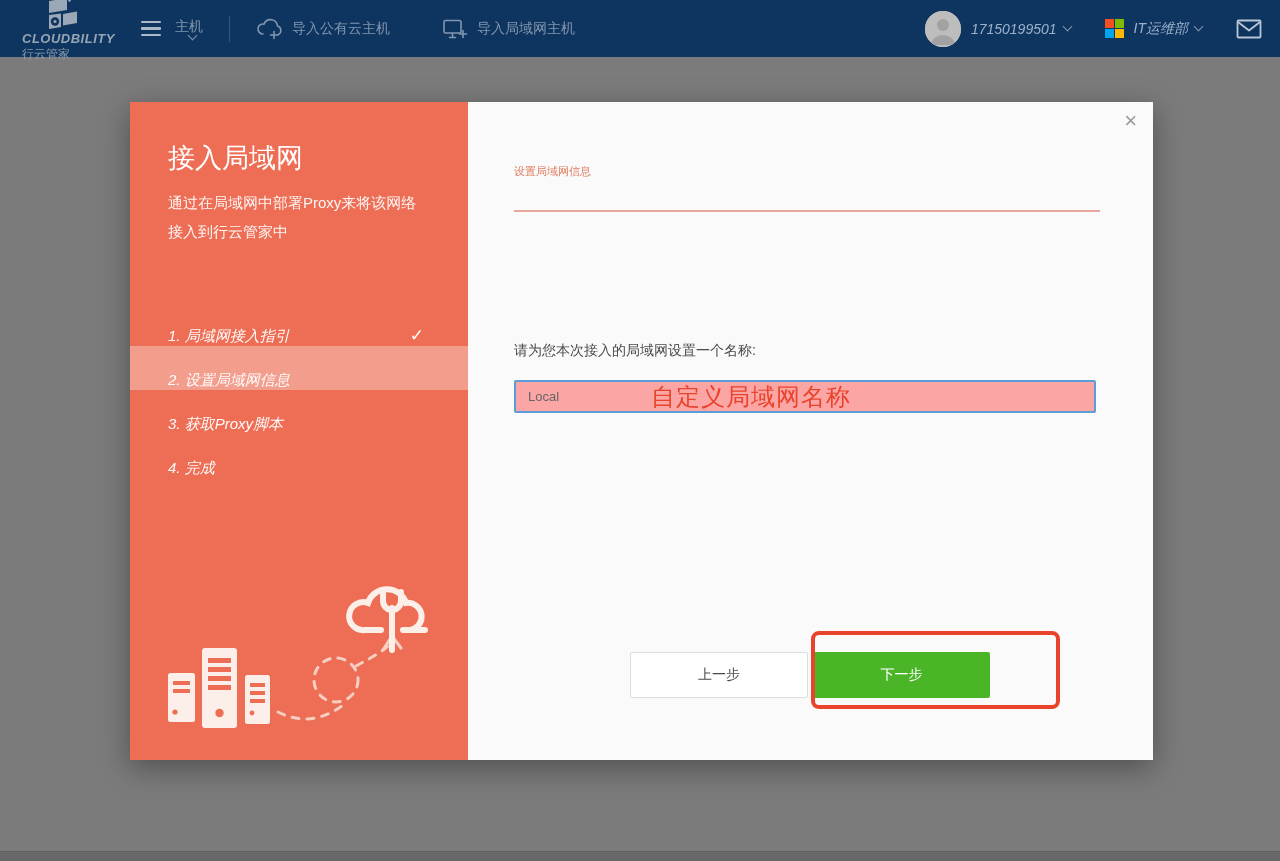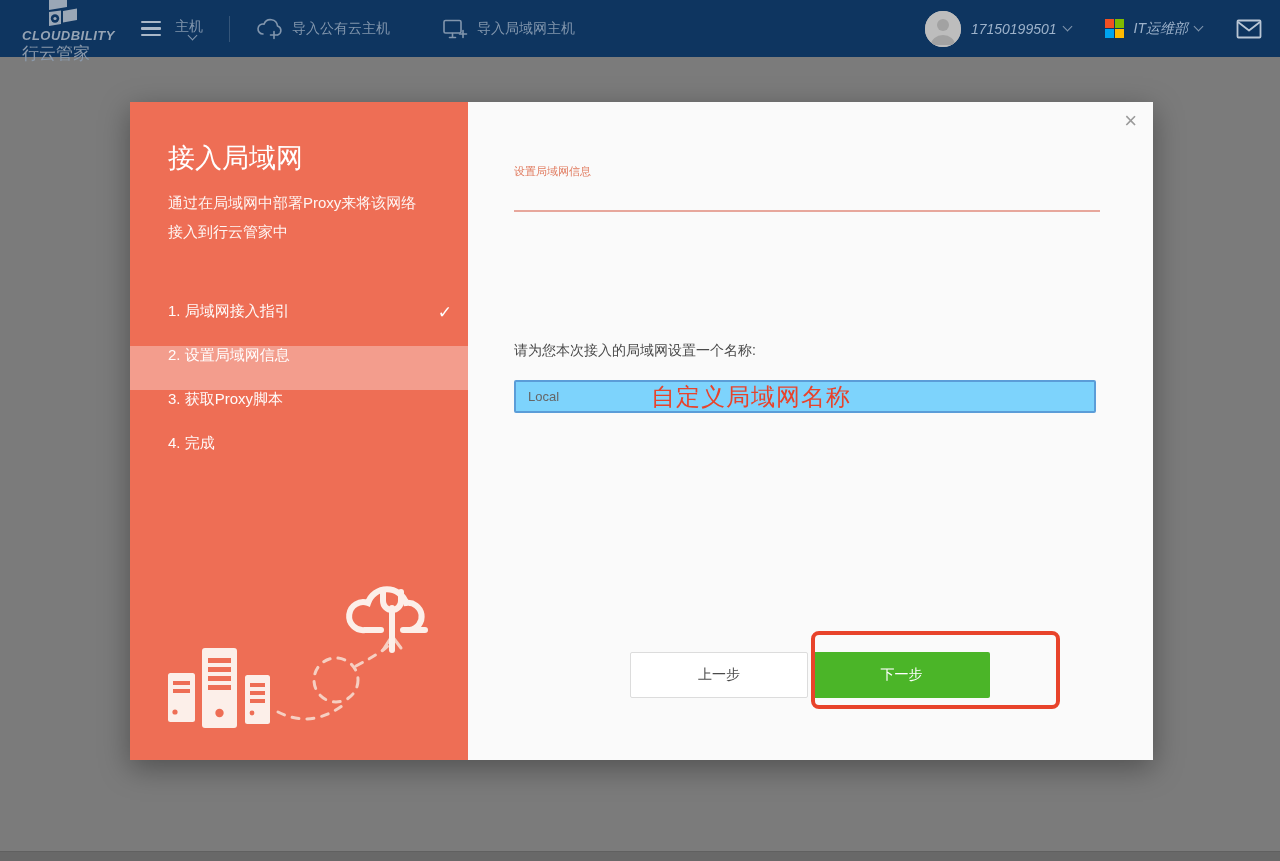--- a/index.html
+++ b/index.html
@@ -12,21 +12,21 @@
 
   
   .topbar {
     position:absolute; top:0; left:0; width:1280px; height:57px;
     background:#0e3560; display:flex; align-items:center;
     color:#8fa3ba; z-index:1;
   }
   .brand { display:flex; align-items:center; margin-left:14px;flex-direction:column; }
   .brand-text { margin-left:8px; line-height:1.1; }
   .brand-name { font-size:13px; font-weight:bold; font-style:italic; color:#96a4b4; letter-spacing:.5px; }
-  .brand-sub { font-size:17px; color:#8c9aab; margin-top:2px; }
+  .brand-sub { font-size:12px; color:#8c9aab; margin-top:2px; }
 
   .nav-item { display:flex; align-items:center; font-size:14px; color:#8296ad; cursor:pointer; }
   .hamburger { margin-left:26px; width:20px; display:flex; flex-direction:column; gap:4px; cursor:pointer; }
   .hamburger div { height:2.5px; background:#aab8c8; border-radius:1px; }
   .hosts { margin-left:14px;flex-direction:column; }
   .chev { width:7px; height:7px; border-right:1.6px solid #8296ad; border-bottom:1.6px solid #8296ad;
           transform:rotate(45deg); display:inline-block; margin-left:7px; margin-top:-4px; }
   .vdiv { width:1px; height:26px; background:rgba(255,255,255,.16); margin:0 26px; }
   .nav-icon { margin-right:9px; display:flex; }
   .nav-import2 { margin-left:52px; }
@@ -43,35 +43,35 @@
 
   
   .modal {
     position:absolute; left:130px; top:102px; width:1023px; height:658px;
     background:#fafafa; box-shadow:0 8px 28px rgba(0,0,0,.35); z-index:2;
   }
   .modal-side { position:absolute; left:0; top:0; bottom:0; width:338px; background:#ee6e55; overflow:hidden; }
   .side-title { margin:38px 38px 0; font-size:27px; font-weight:400; color:#ffffff; }
   .side-desc { margin:12px 38px 0; font-size:15px; line-height:29px; color:rgba(255,255,255,.93); }
   .steps { position:absolute; left:0; right:0; top:200px; }
-  .step { height:44px; display:flex; align-items:flex-start; padding:0 16px 0 38px;
-          font-size:15px; color:rgba(255,255,255,.97); cursor:pointer; }
+  .step { height:44px; display:flex; align-items:flex-end; padding:0 44px 0 38px;
+          font-size:15px; color:rgba(255,255,255,.97); cursor:pointer;font-style:italic; }
   .step.active { background:rgba(255,255,255,.33); }
   .step .check { margin-left:auto; font-size:17px; font-weight:bold; color:#ffffff; }
   .illus { position:absolute; left:30px; top:460px; }
 
   .close-btn { position:absolute; top:8px; right:16px; font-size:22px; color:#9a9a9a;
                cursor:pointer; line-height:1; font-weight:400; }
 
   .section-title { position:absolute; left:384px; top:62px; font-size:11px; color:#e07a5e; }
   .section-rule { position:absolute; left:384px; top:108px; width:586px; height:2px; background:#e7a79c; }
 
   .field-label { position:absolute; left:384px; top:240px; font-size:14px; color:#4a4a4a; }
   .name-input { position:absolute; left:384px; top:278px; width:582px; height:33px;
-                border:2px solid #5b9dd8; background:#7dd3fc; border-radius:2px;
+                border:2px solid #5b9dd8; background:#fca5a5; border-radius:2px;
                 padding:0 12px; font-size:13px; color:#666;
                 font-family:"Liberation Sans","DejaVu Sans",sans-serif; outline:none; }
   .annotation-text { position:absolute; left:505px; top:277px; font-size:24px; line-height:36px;
                      color:#e8432b; font-weight:500; letter-spacing:1px; pointer-events:none;margin-left:16px; }
 
   .btn { position:absolute; height:46px; font-size:14px; cursor:pointer; border-radius:2px;
          font-family:"Liberation Sans","DejaVu Sans",sans-serif; }
   .btn-prev { left:500px; top:550px; width:178px; background:#ffffff; border:1px solid #dcdcdc; color:#4a4a4a; }
   .btn-next { left:683px; top:550px; width:177px; background:#4bb528; border:none; color:#ffffff; }
   .annotation-box { position:absolute; left:681px; top:529px; width:249px; height:78px;

